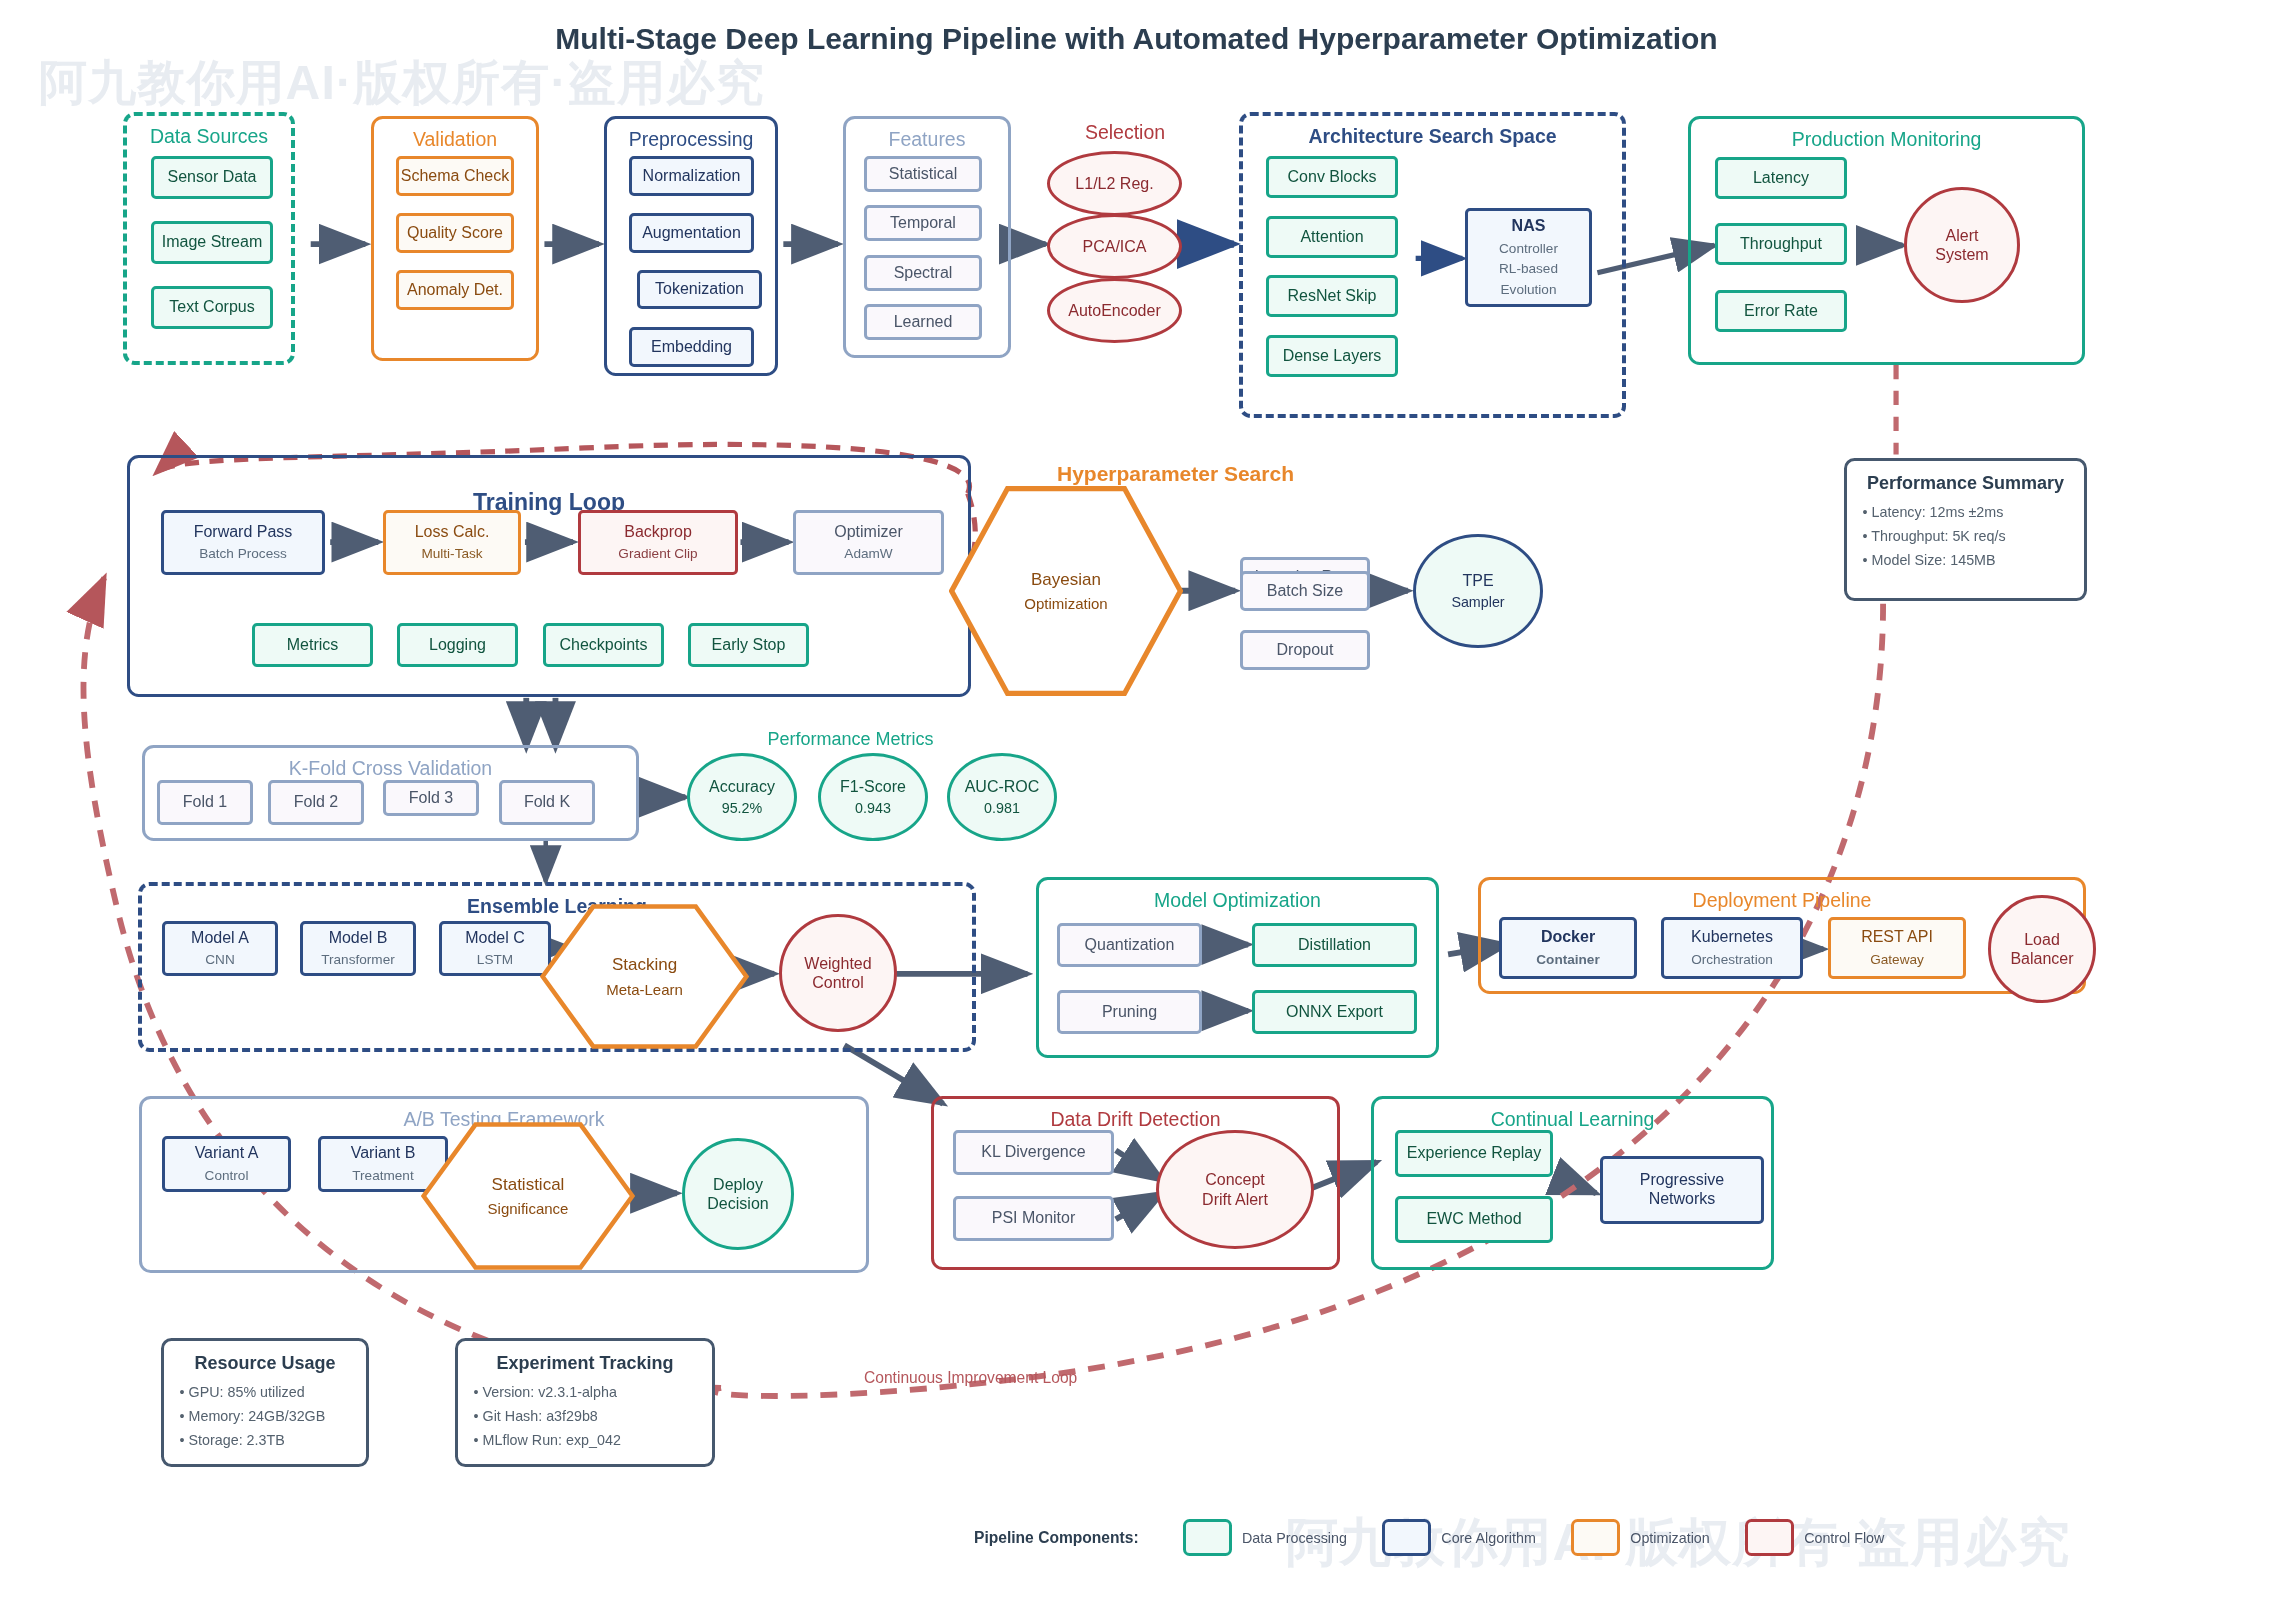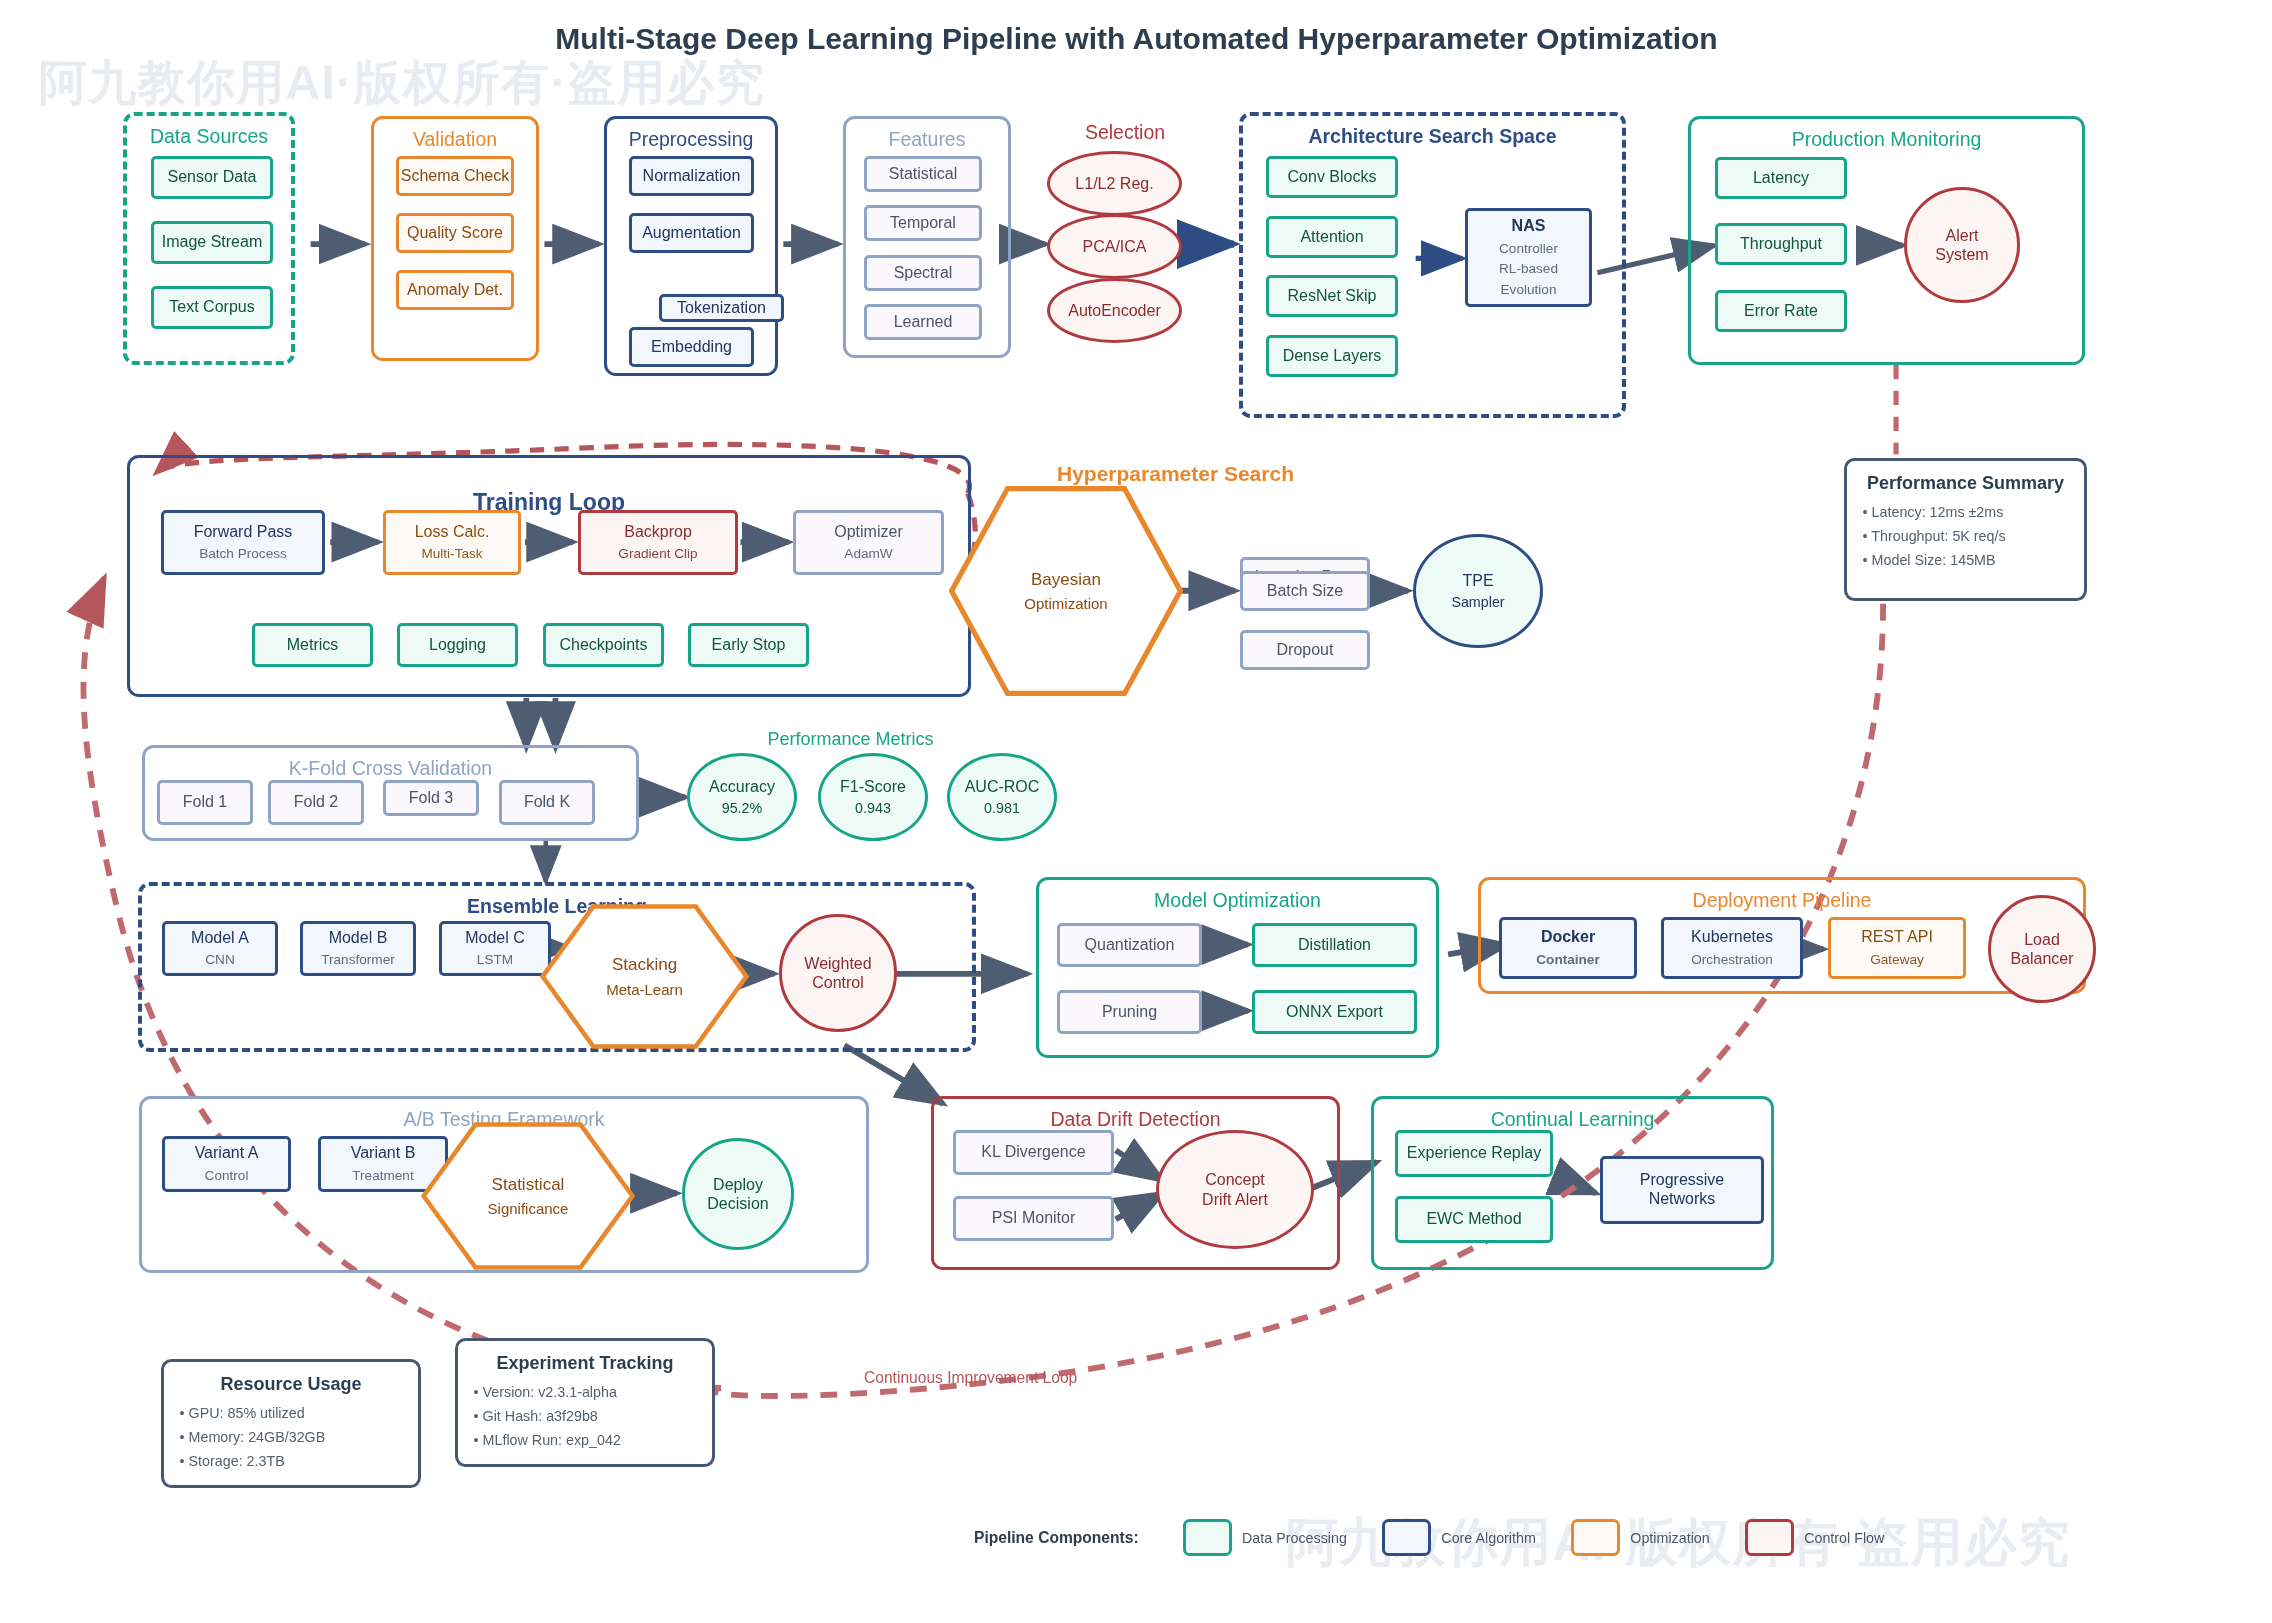--- a/index.html
+++ b/index.html
@@ -216,21 +216,21 @@
 
   <div class="grp solid-navy" style="left:604px;top:116px;width:174px;height:260px;">
     <div class="glabel lab-navy">Preprocessing</div>
   </div>
   <div class="node n-navy" style="left:629px;top:156px;width:125px;height:40px;">
     <div class="t1">Normalization</div>
     </div>
   <div class="node n-navy" style="left:629px;top:213px;width:125px;height:40px;">
     <div class="t1">Augmentation</div>
     </div>
-  <div class="node n-navy" style="left:659px;top:270px;width:125px;height:28px;margin-top:24px;">
+  <div class="node n-navy" style="left:637px;top:270px;width:125px;height:39px;">
     <div class="t1">Tokenization</div>
     </div>
   <div class="node n-navy" style="left:629px;top:327px;width:125px;height:40px;">
     <div class="t1">Embedding</div>
     </div>
 
   <div class="grp solid-slate" style="left:843px;top:116px;width:168px;height:242px;">
     <div class="glabel lab-slate">Features</div>
   </div>
   <div class="node n-slate" style="left:864px;top:156px;width:118px;height:36px;">
@@ -508,21 +508,21 @@
     <div class="t1">Experience Replay</div>
     </div>
   <div class="node n-teal" style="left:1395px;top:1196px;width:158px;height:47px;">
     <div class="t1">EWC Method</div>
     </div>
   <div class="node n-navy" style="left:1600px;top:1156px;width:164px;height:68px;">
     <div class="t1">Progressive</div>
     <div class="t1">Networks</div>
   </div>
 
-  <div class="card" style="left:161px;top:1338px;width:260px;height:129px;margin-top:21px;">
+  <div class="card" style="left:161px;top:1338px;width:208px;height:129px;">
     <div class="ctitle">Resource Usage</div>
     <div class="cline">• GPU: 85% utilized</div>
     <div class="cline">• Memory: 24GB/32GB</div>
     <div class="cline">• Storage: 2.3TB</div>
   </div>
   <div class="card" style="left:455px;top:1338px;width:260px;height:129px;">
     <div class="ctitle">Experiment Tracking</div>
     <div class="cline">• Version: v2.3.1-alpha</div>
     <div class="cline">• Git Hash: a3f29b8</div>
     <div class="cline">• MLflow Run: exp_042</div>

